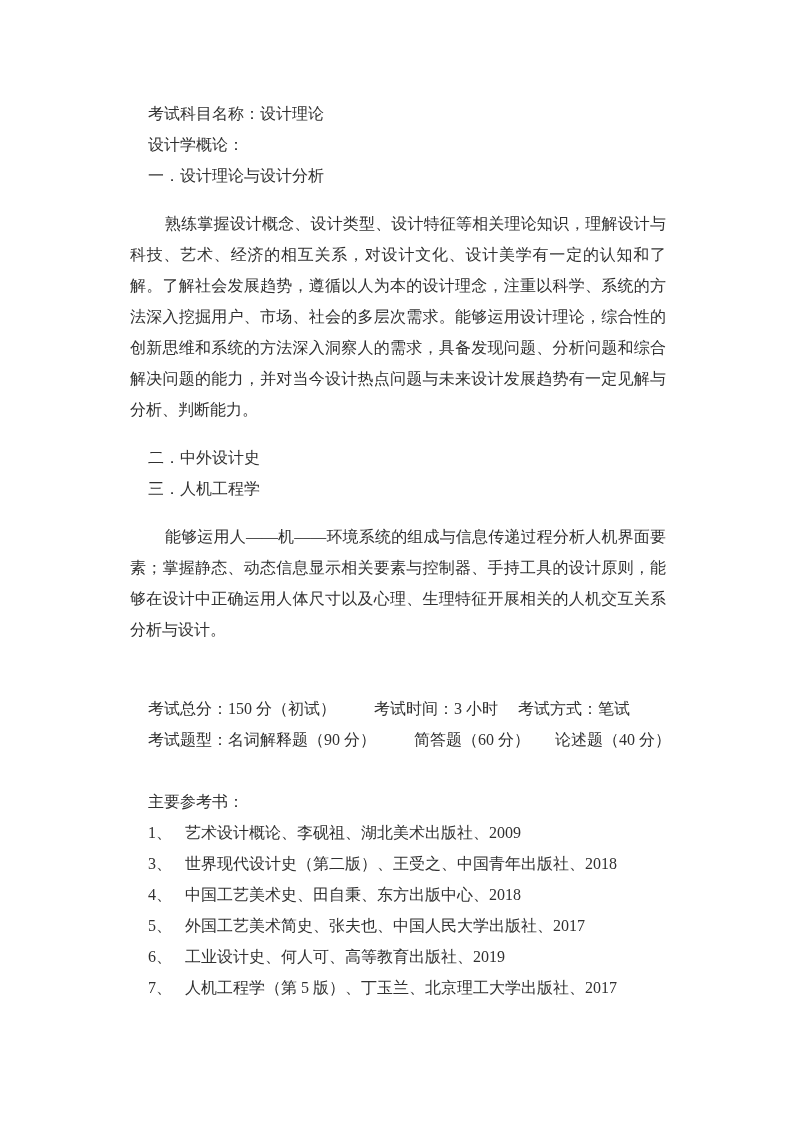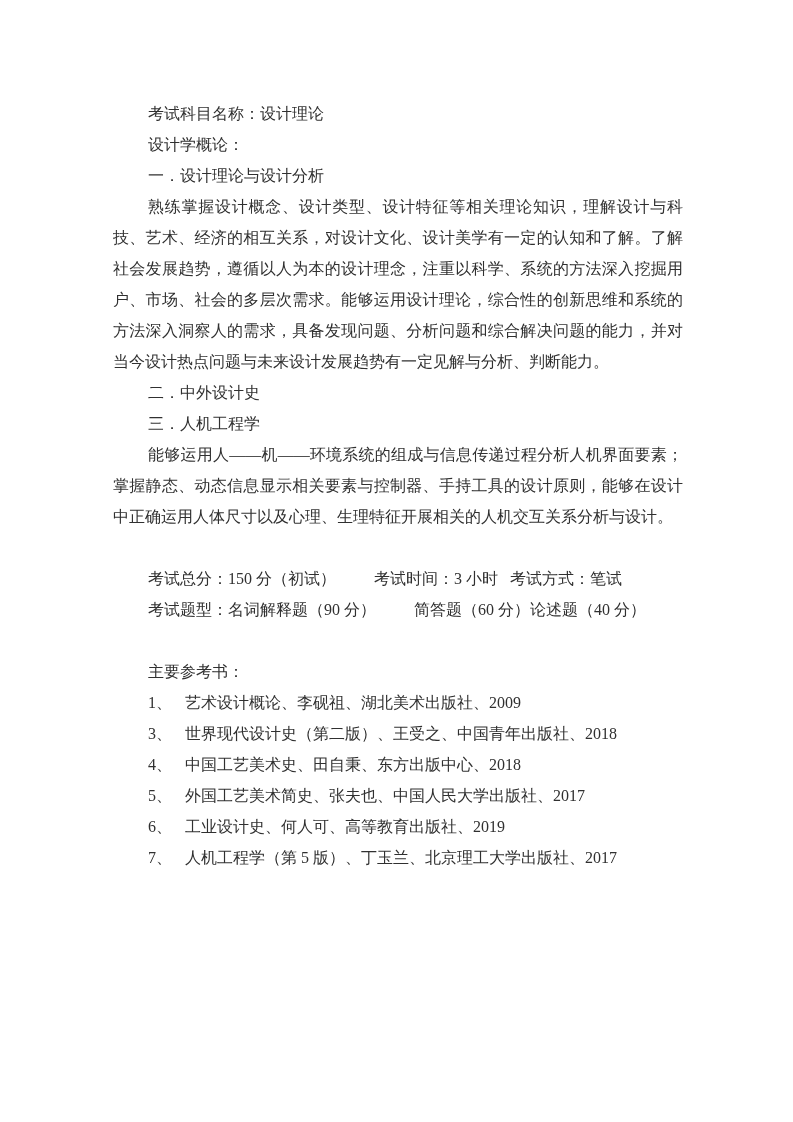--- a/index.html
+++ b/index.html
@@ -21,33 +21,33 @@
     overflow: hidden;
   }
   .line {
     margin: 0;
     white-space: nowrap;
   }
   .indent {
     text-indent: 35px;
   }
   .para {
-    margin: 0;
+    margin: 17px;
     text-align: justify;
     text-indent: 35px;
   }
   .spacer {
     height: 31px;
   }
   .meta-row span.seg {
     display: inline;
   }
   .gap-lg { margin-right: 38px; }
-  .gap-md { margin-right: 12px; }
-  .gap-md2 { }
+  .gap-md { margin-right: 20px; }
+  .gap-md2 { margin-right: 25px; }
   .ref-num {
     display: inline-block;
     width: 37px;
     text-indent: 0;
   }
 </style>
 </head>
 <body>
 
 <div class="page">

